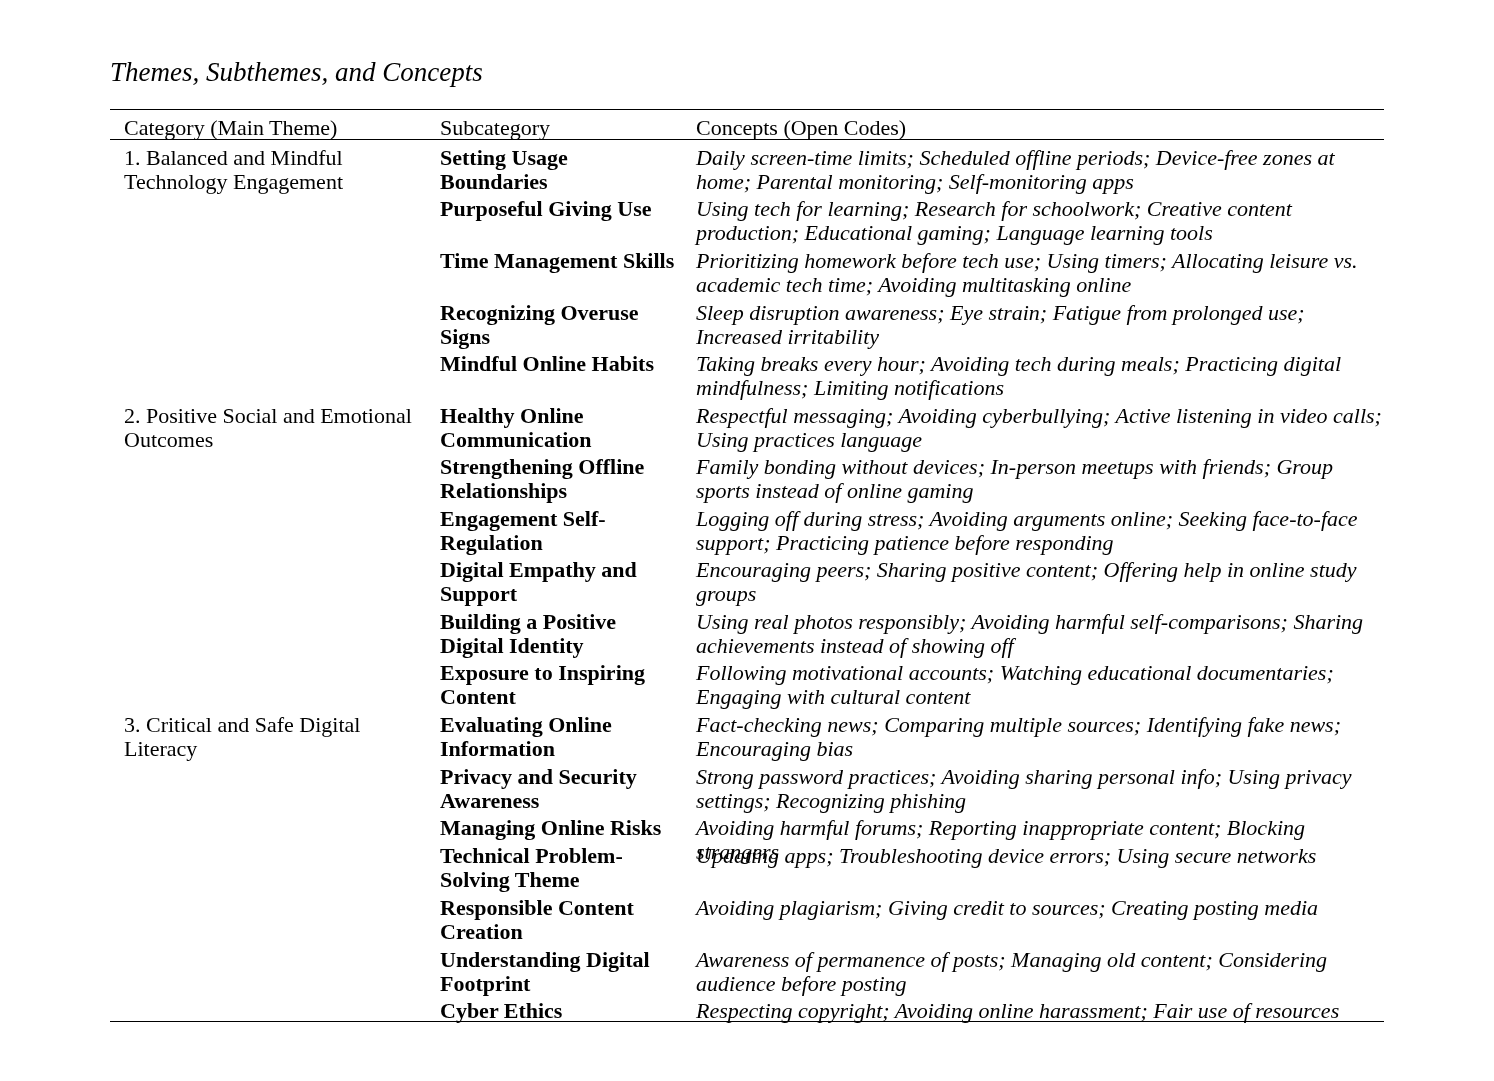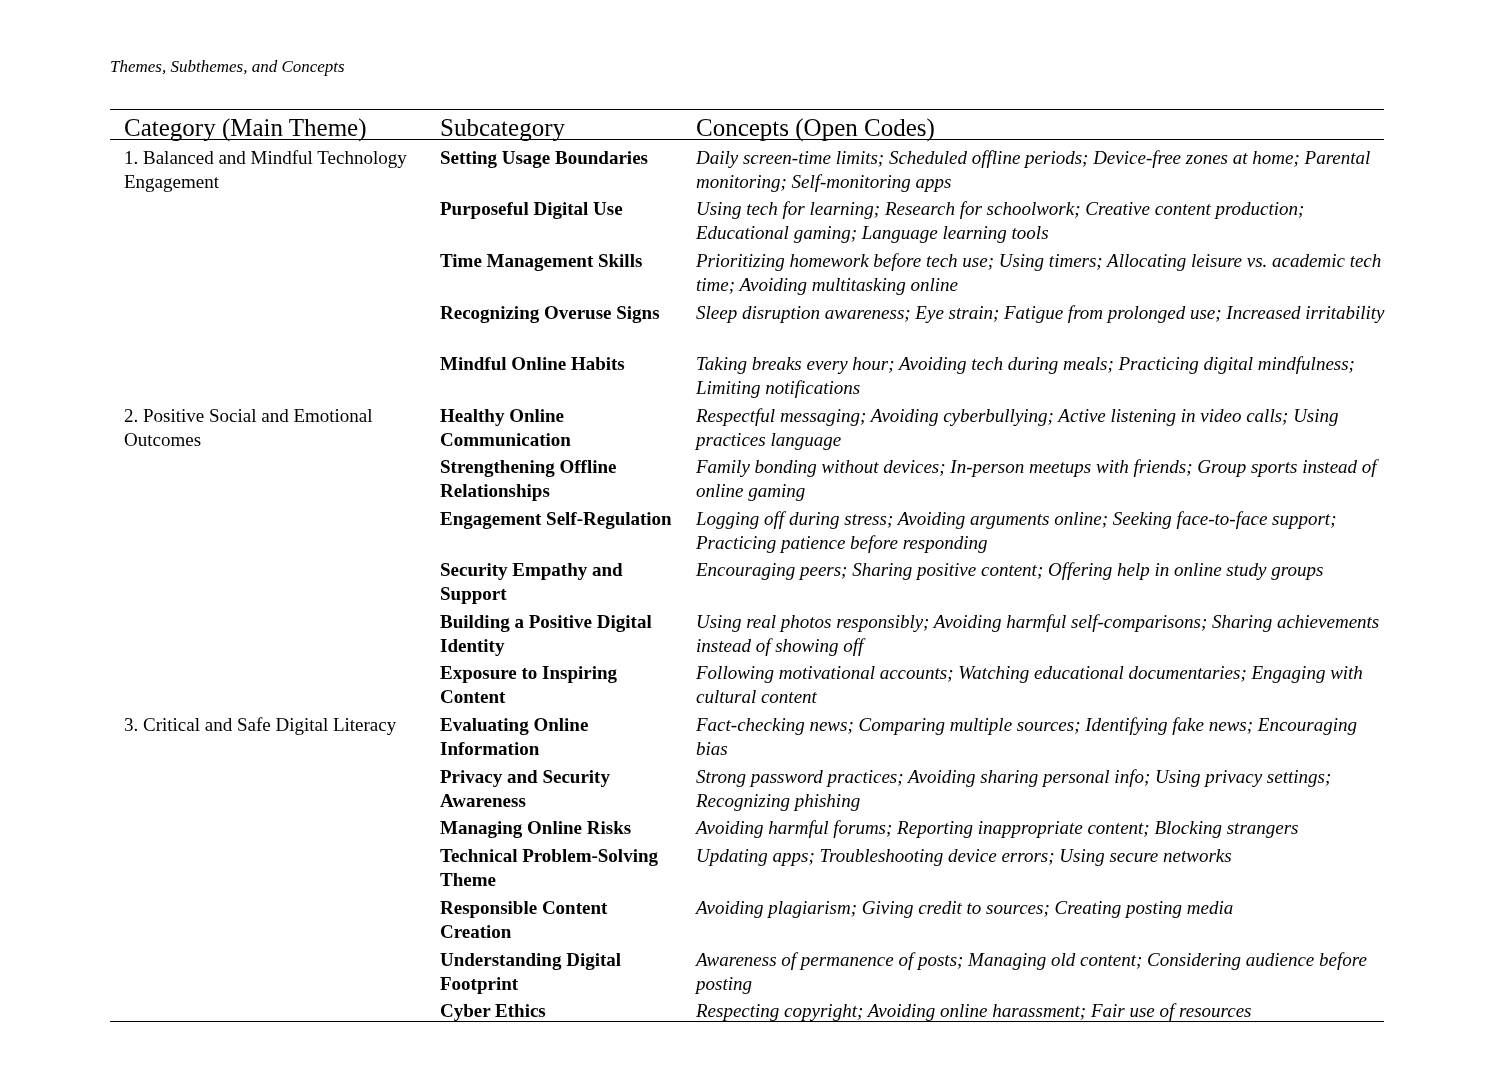--- a/index.html
+++ b/index.html
@@ -1,22 +1,22 @@
 <!DOCTYPE html>
 <html><head>
 <meta charset="utf-8">
 <style>
   html, body { margin:0; padding:0; background:#ffffff; }
   body { width:1494px; height:1081px; position:relative; overflow:hidden;
          font-family:"Liberation Serif", "DejaVu Serif", serif; color:#000; }
-  .title { position:absolute; left:110px; top:57px; font-size:17px; font-style:italic; }
+  .title { position:absolute; left:110px; top:57px; font-size:27px; font-style:italic; }
   .rule { position:absolute; left:110px; width:1274px; height:1px; background:#000; }
-  .hdr { position:absolute; top:116px; font-size:25px; line-height:24px; white-space:nowrap; }
+  .hdr { position:absolute; top:116px; font-size:22px; line-height:24px; white-space:nowrap; }
   .row { position:absolute; left:110px; width:1274px; }
-  .cell { position:absolute; top:0; font-size:19px; line-height:23.5px; }
+  .cell { position:absolute; top:0; font-size:22px; line-height:23.5px; }
   .c1 { left:14px; width:300px; }
   .c2 { left:330px; width:240px;font-weight:bold; }
   .c3 { left:586px; width:690px;font-style:italic; }
 </style>
 </head>
 <body>
 
 <div class="title">Themes, Subthemes, and Concepts</div>
 
 <div class="rule" style="top:109px"></div>
@@ -26,21 +26,21 @@
 <div class="rule" style="top:139px"></div>
 
 <div id="rows">
   <div class="row" style="top:146px">
       <div class="cell c1">1. Balanced and Mindful Technology Engagement</div>
       <div class="cell c2">Setting Usage Boundaries</div>
       <div class="cell c3">Daily screen-time limits; Scheduled offline periods; Device-free zones at home; Parental monitoring; Self-monitoring apps</div>
     </div>
   <div class="row" style="top:197px">
       <div class="cell c1"></div>
-      <div class="cell c2">Purposeful Digital Use</div>
+      <div class="cell c2">Purposeful Giving Use</div>
       <div class="cell c3">Using tech for learning; Research for schoolwork; Creative content production; Educational gaming; Language learning tools</div>
     </div>
   <div class="row" style="top:249px">
       <div class="cell c1"></div>
       <div class="cell c2">Time Management Skills</div>
       <div class="cell c3">Prioritizing homework before tech use; Using timers; Allocating leisure vs. academic tech time; Avoiding multitasking online</div>
     </div>
   <div class="row" style="top:301px">
       <div class="cell c1"></div>
       <div class="cell c2">Recognizing Overuse Signs</div>
@@ -61,21 +61,21 @@
       <div class="cell c2">Strengthening Offline Relationships</div>
       <div class="cell c3">Family bonding without devices; In-person meetups with friends; Group sports instead of online gaming</div>
     </div>
   <div class="row" style="top:507px">
       <div class="cell c1"></div>
       <div class="cell c2">Engagement Self-Regulation</div>
       <div class="cell c3">Logging off during stress; Avoiding arguments online; Seeking face-to-face support; Practicing patience before responding</div>
     </div>
   <div class="row" style="top:558px">
       <div class="cell c1"></div>
-      <div class="cell c2">Security Empathy and Support</div>
+      <div class="cell c2">Digital Empathy and Support</div>
       <div class="cell c3">Encouraging peers; Sharing positive content; Offering help in online study groups</div>
     </div>
   <div class="row" style="top:610px">
       <div class="cell c1"></div>
       <div class="cell c2">Building a Positive Digital Identity</div>
       <div class="cell c3">Using real photos responsibly; Avoiding harmful self-comparisons; Sharing achievements instead of showing off</div>
     </div>
   <div class="row" style="top:661px">
       <div class="cell c1"></div>
       <div class="cell c2">Exposure to Inspiring Content</div>

